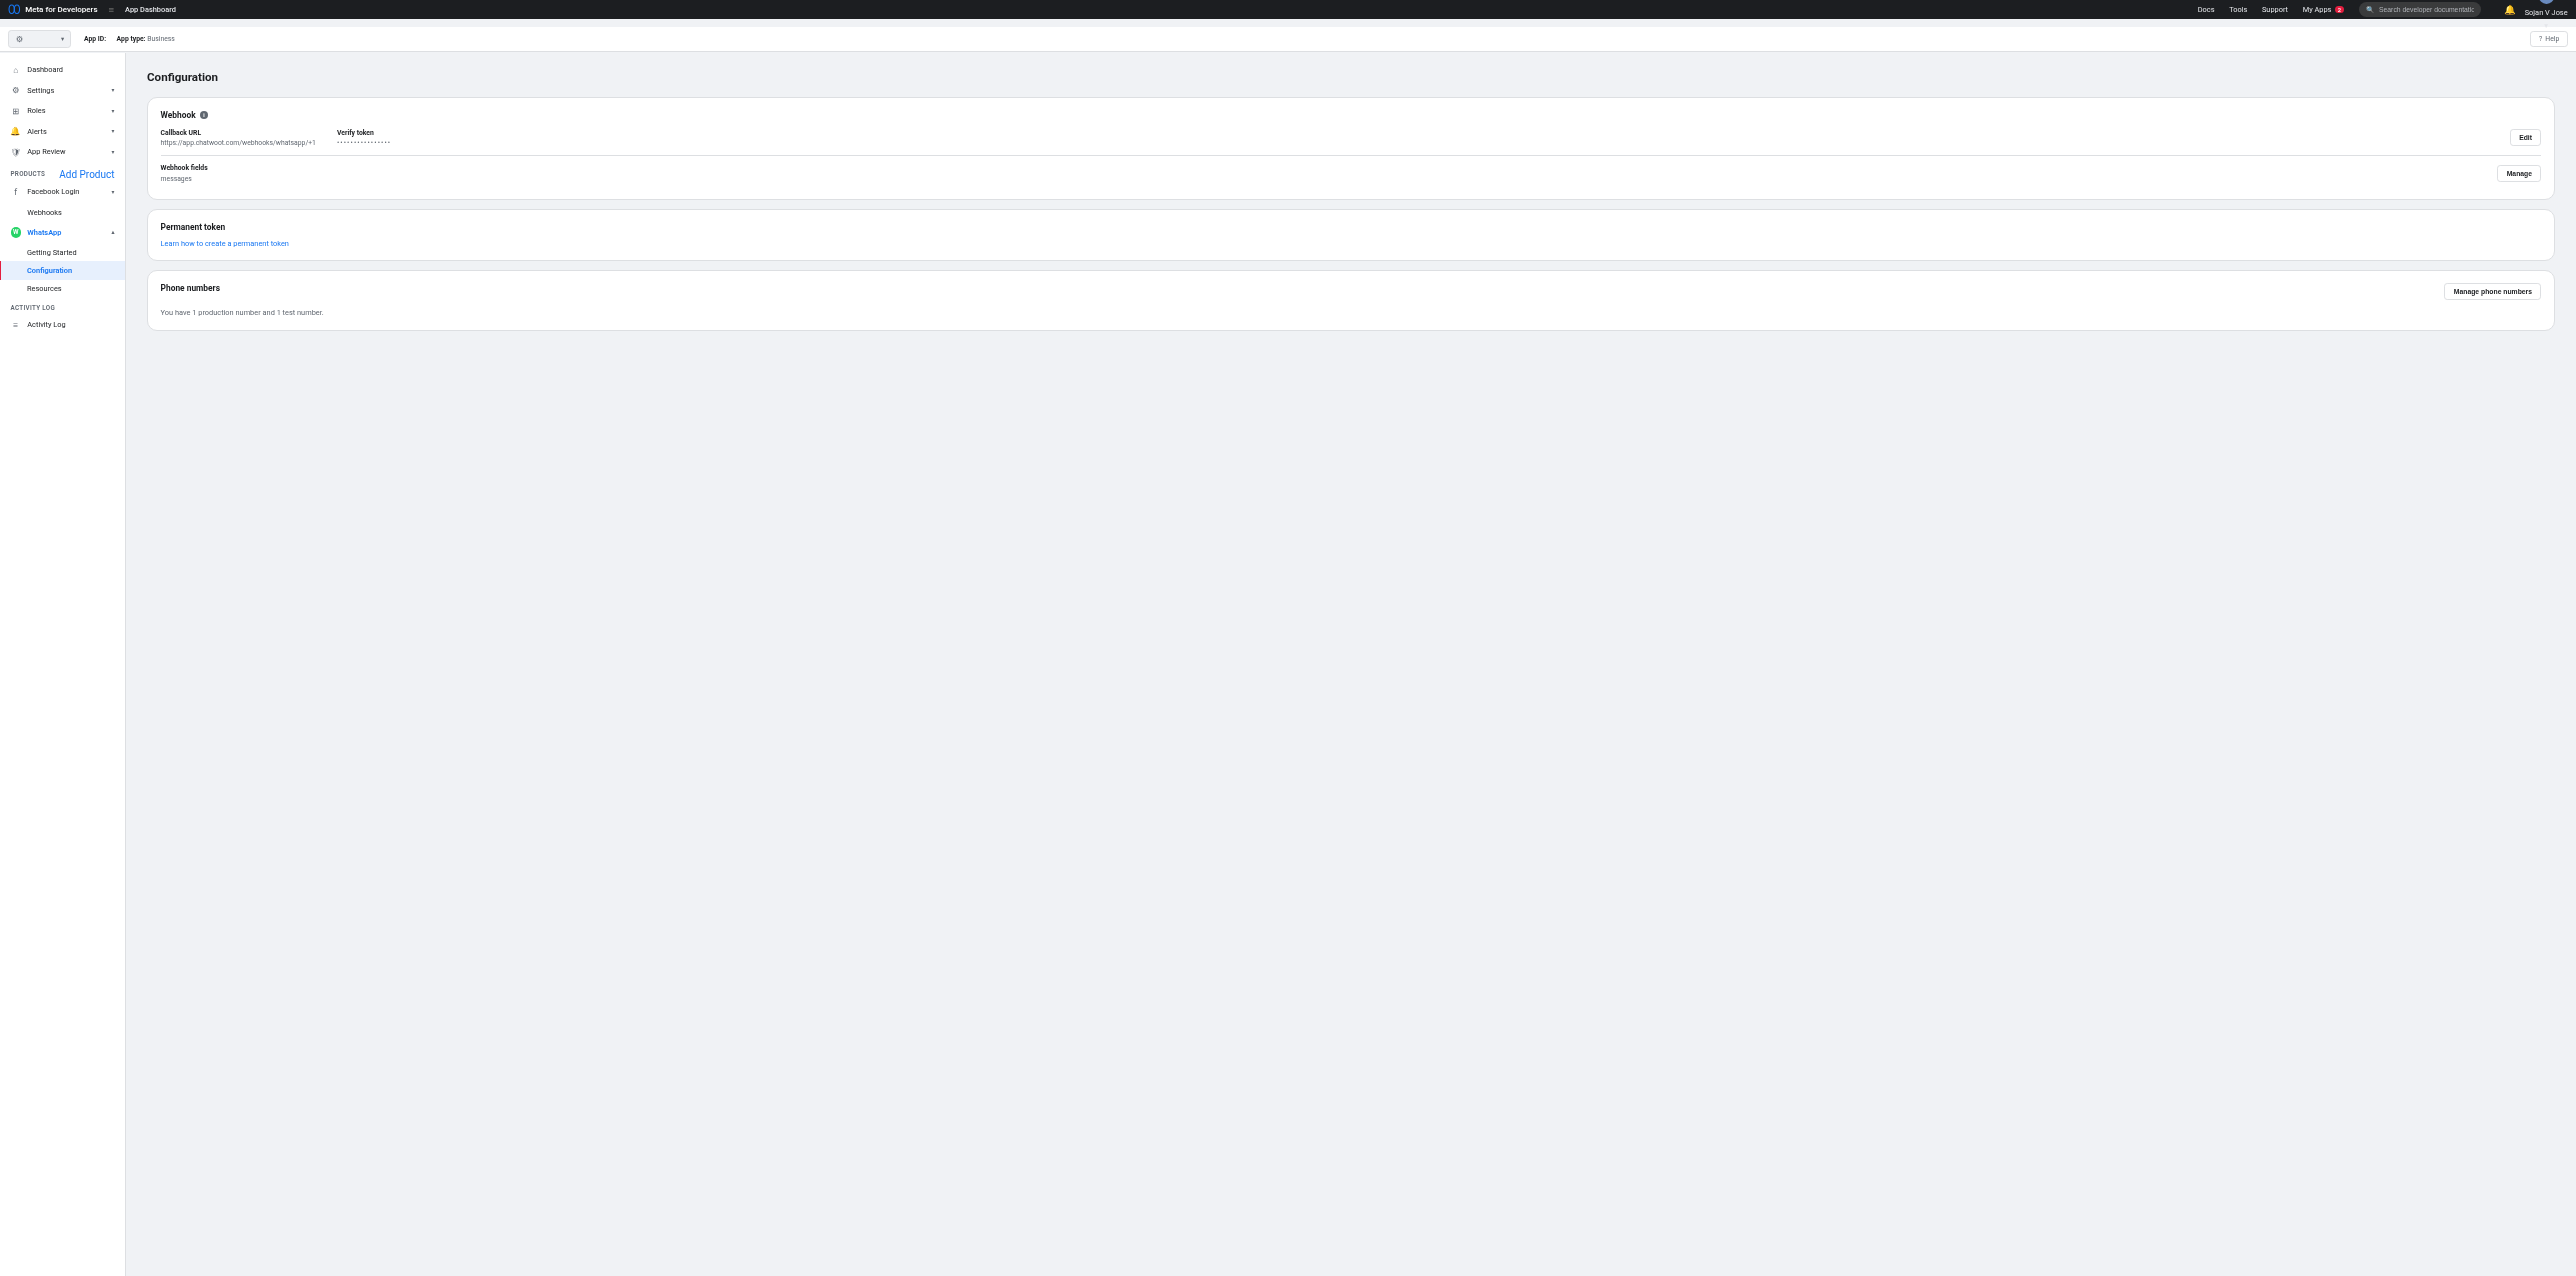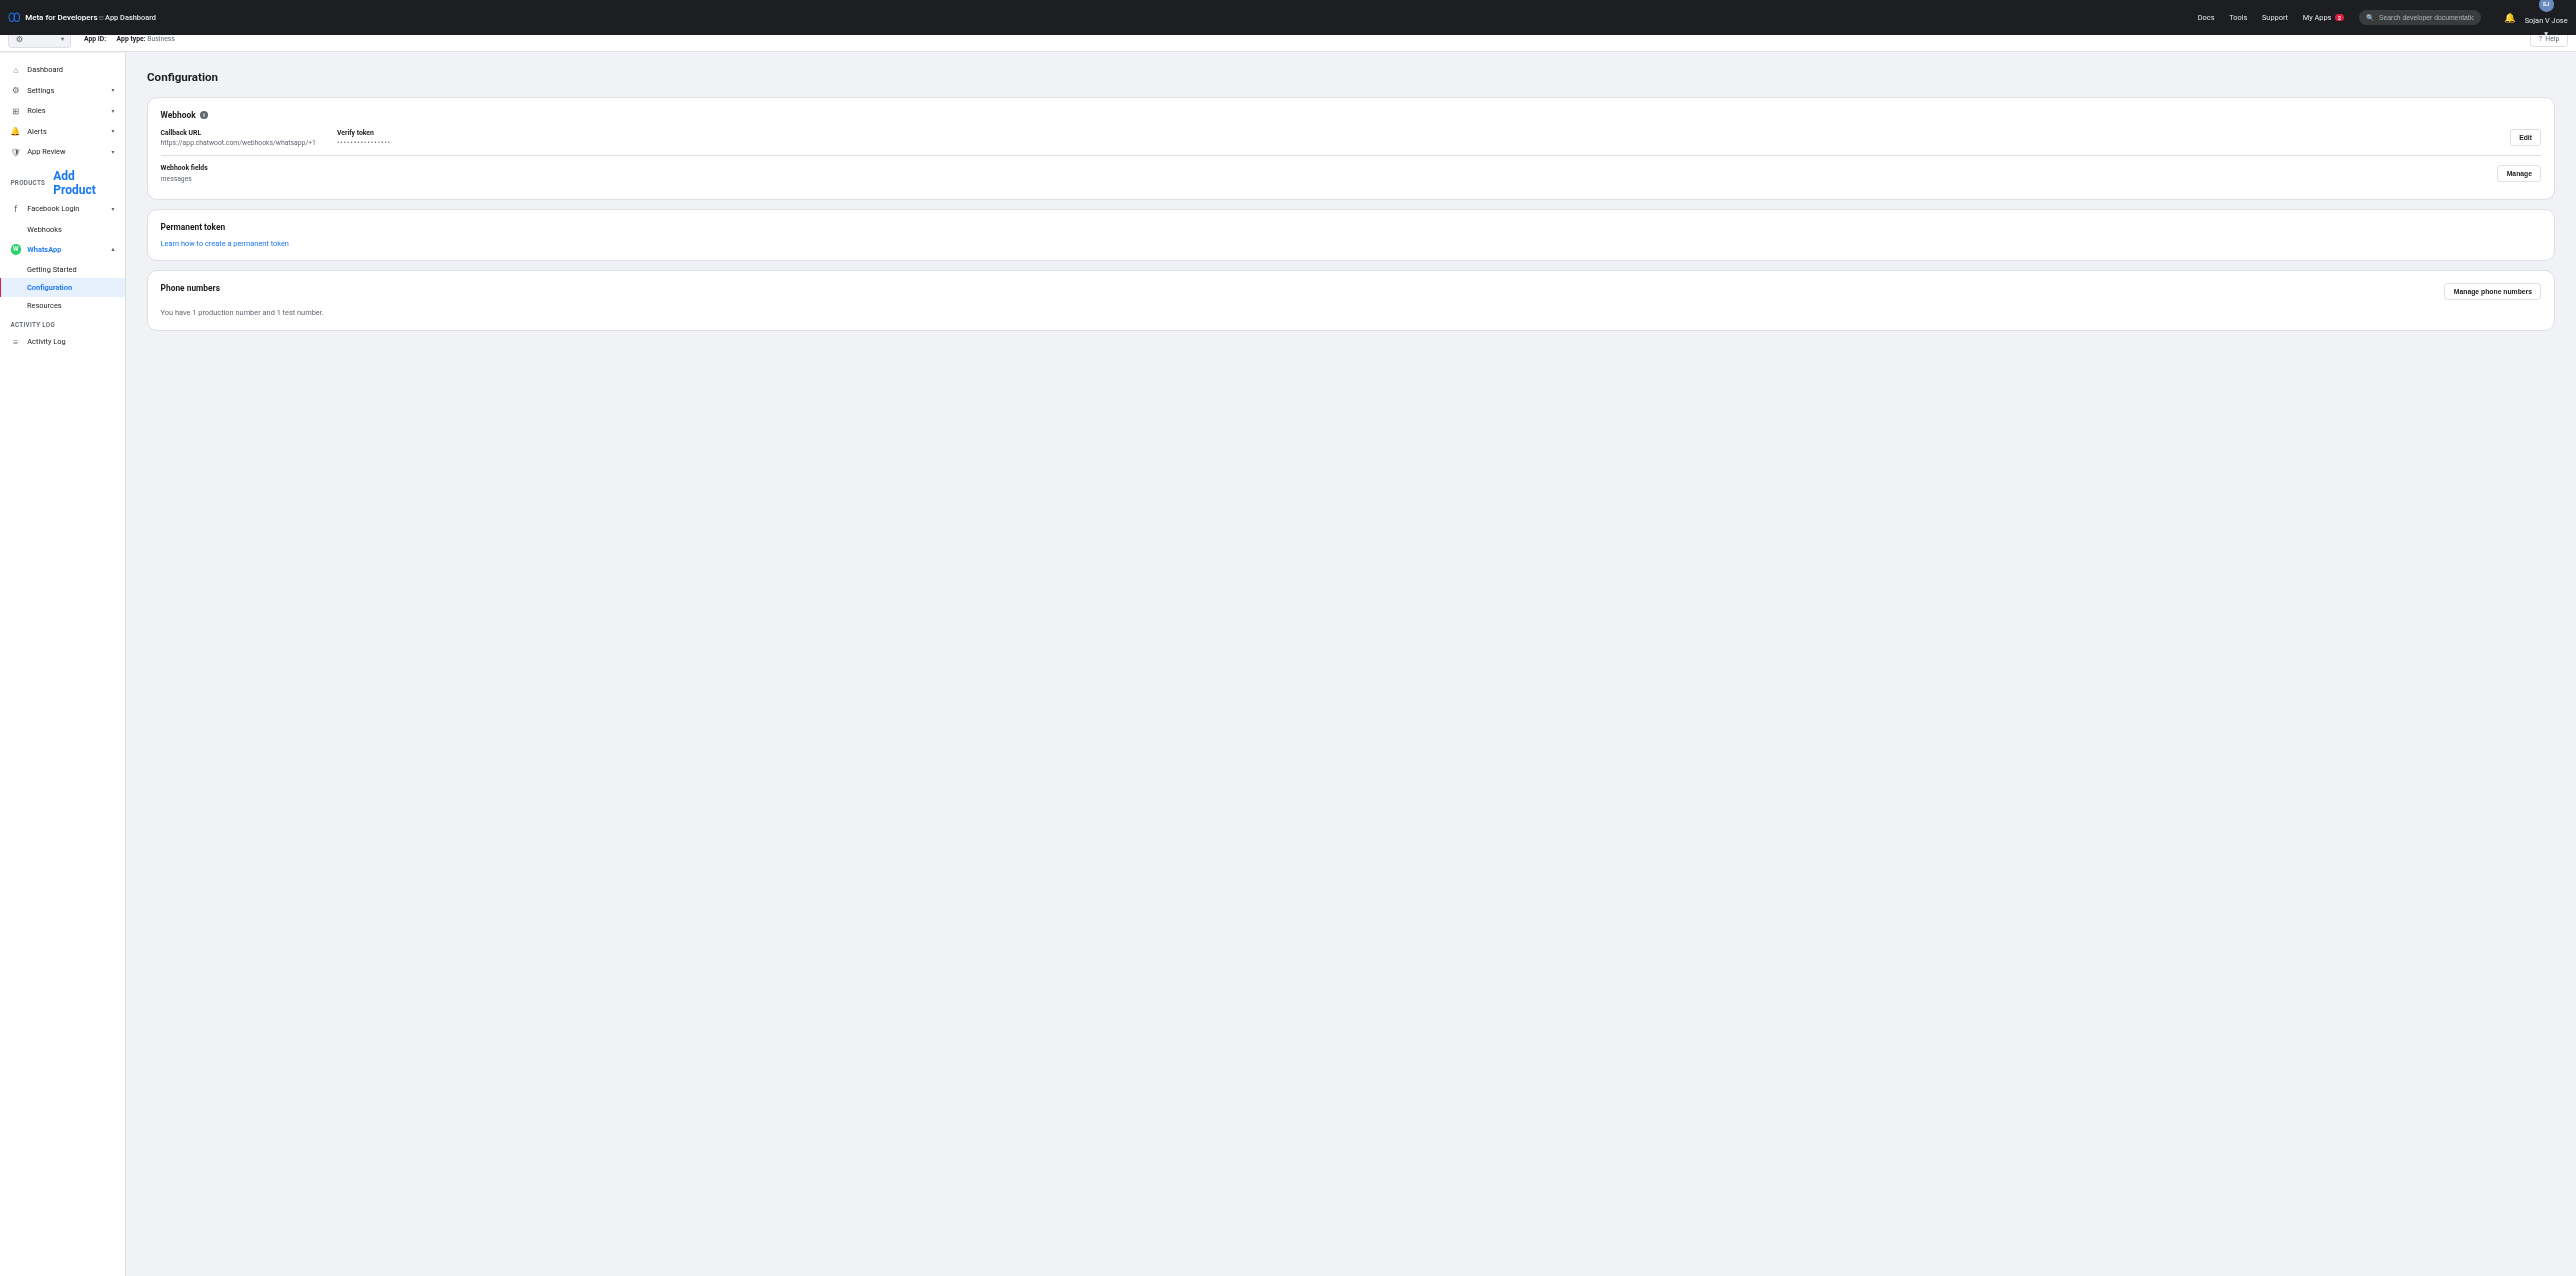--- a/index.html
+++ b/index.html
@@ -1,25 +1,25 @@
 <!DOCTYPE html>
 <html style="font-size:8.4px"><head>
   <meta charset="utf-8">
   <style>
     * { box-sizing: border-box; margin: 0; padding: 0; }
     body { font-family: -apple-system, BlinkMacSystemFont, 'Segoe UI', Roboto, sans-serif; background: #f0f2f5; font-size: 7.4px; color: #1c1e21; }
 
     
     .top-nav {
       background: #1c1e21;
-      height: 35px;
+      height: 19px;
       display: flex;
       align-items: center;
       padding: 0 8.4px;
-      gap: 1px;
+      gap: 11px;
       position: fixed;
       top: 0; left: 0; right: 0;
       z-index: 100;
     }
     .nav-logo {
       display: flex;
       align-items: center;
       gap: 4.2px;
       color: #fff;
       font-size: 8px;
@@ -211,22 +211,22 @@
       font-weight: 600;
       text-transform: uppercase;
       letter-spacing: 0.3px;
       display: flex;
       align-items: center;
       justify-content: space-between;
       gap: 8px;
     }
     .sidebar-add-link {
       color: #1877f2;
-      font-size: 12px;
-      font-weight: 700;
+      font-size: 10px;
+      font-weight: 400;
       cursor: pointer;
       text-transform: none;
       letter-spacing: 0;
     }
     .sidebar-sub-item {
       display: flex;
       align-items: flex-start;
       padding: 4.7px 10.5px 4.7px 27px;
       cursor: pointer;
       color: #1c1e21;

